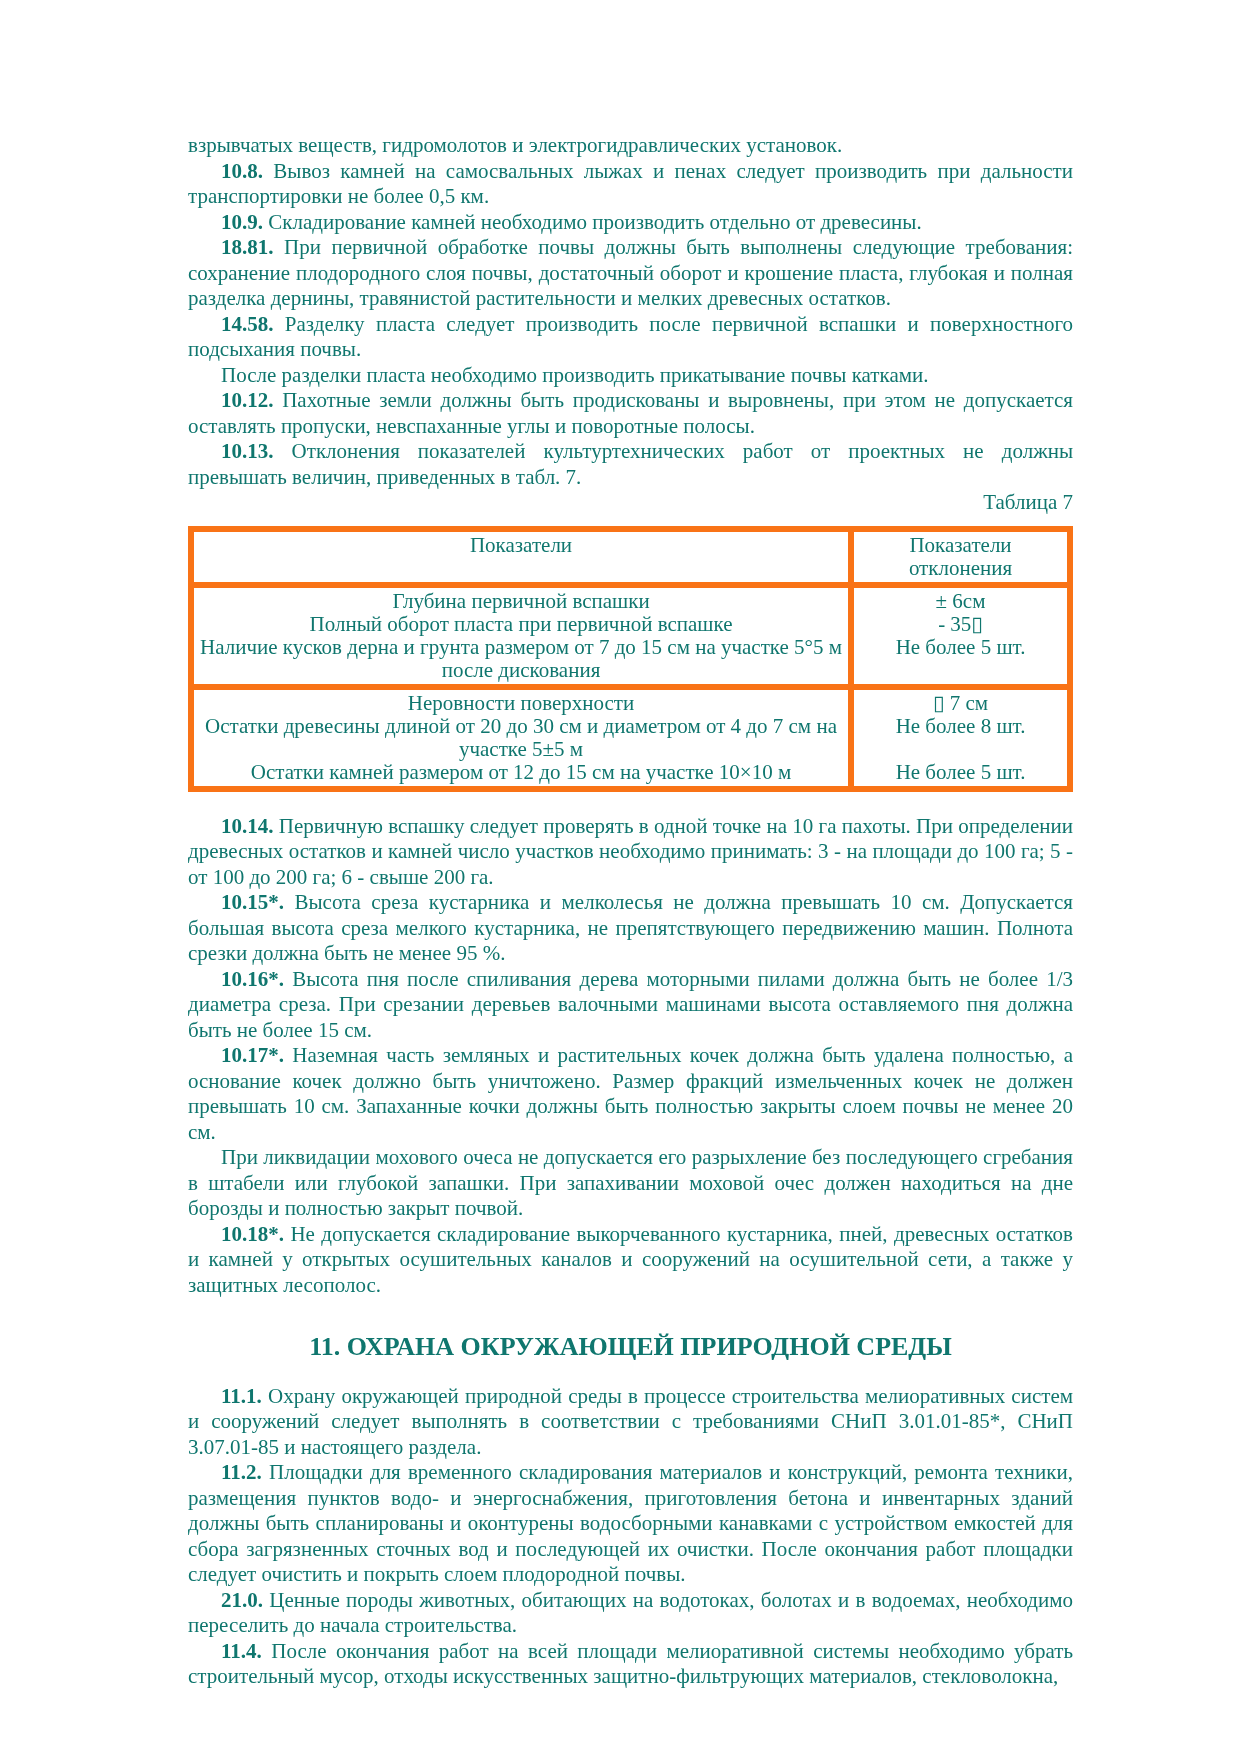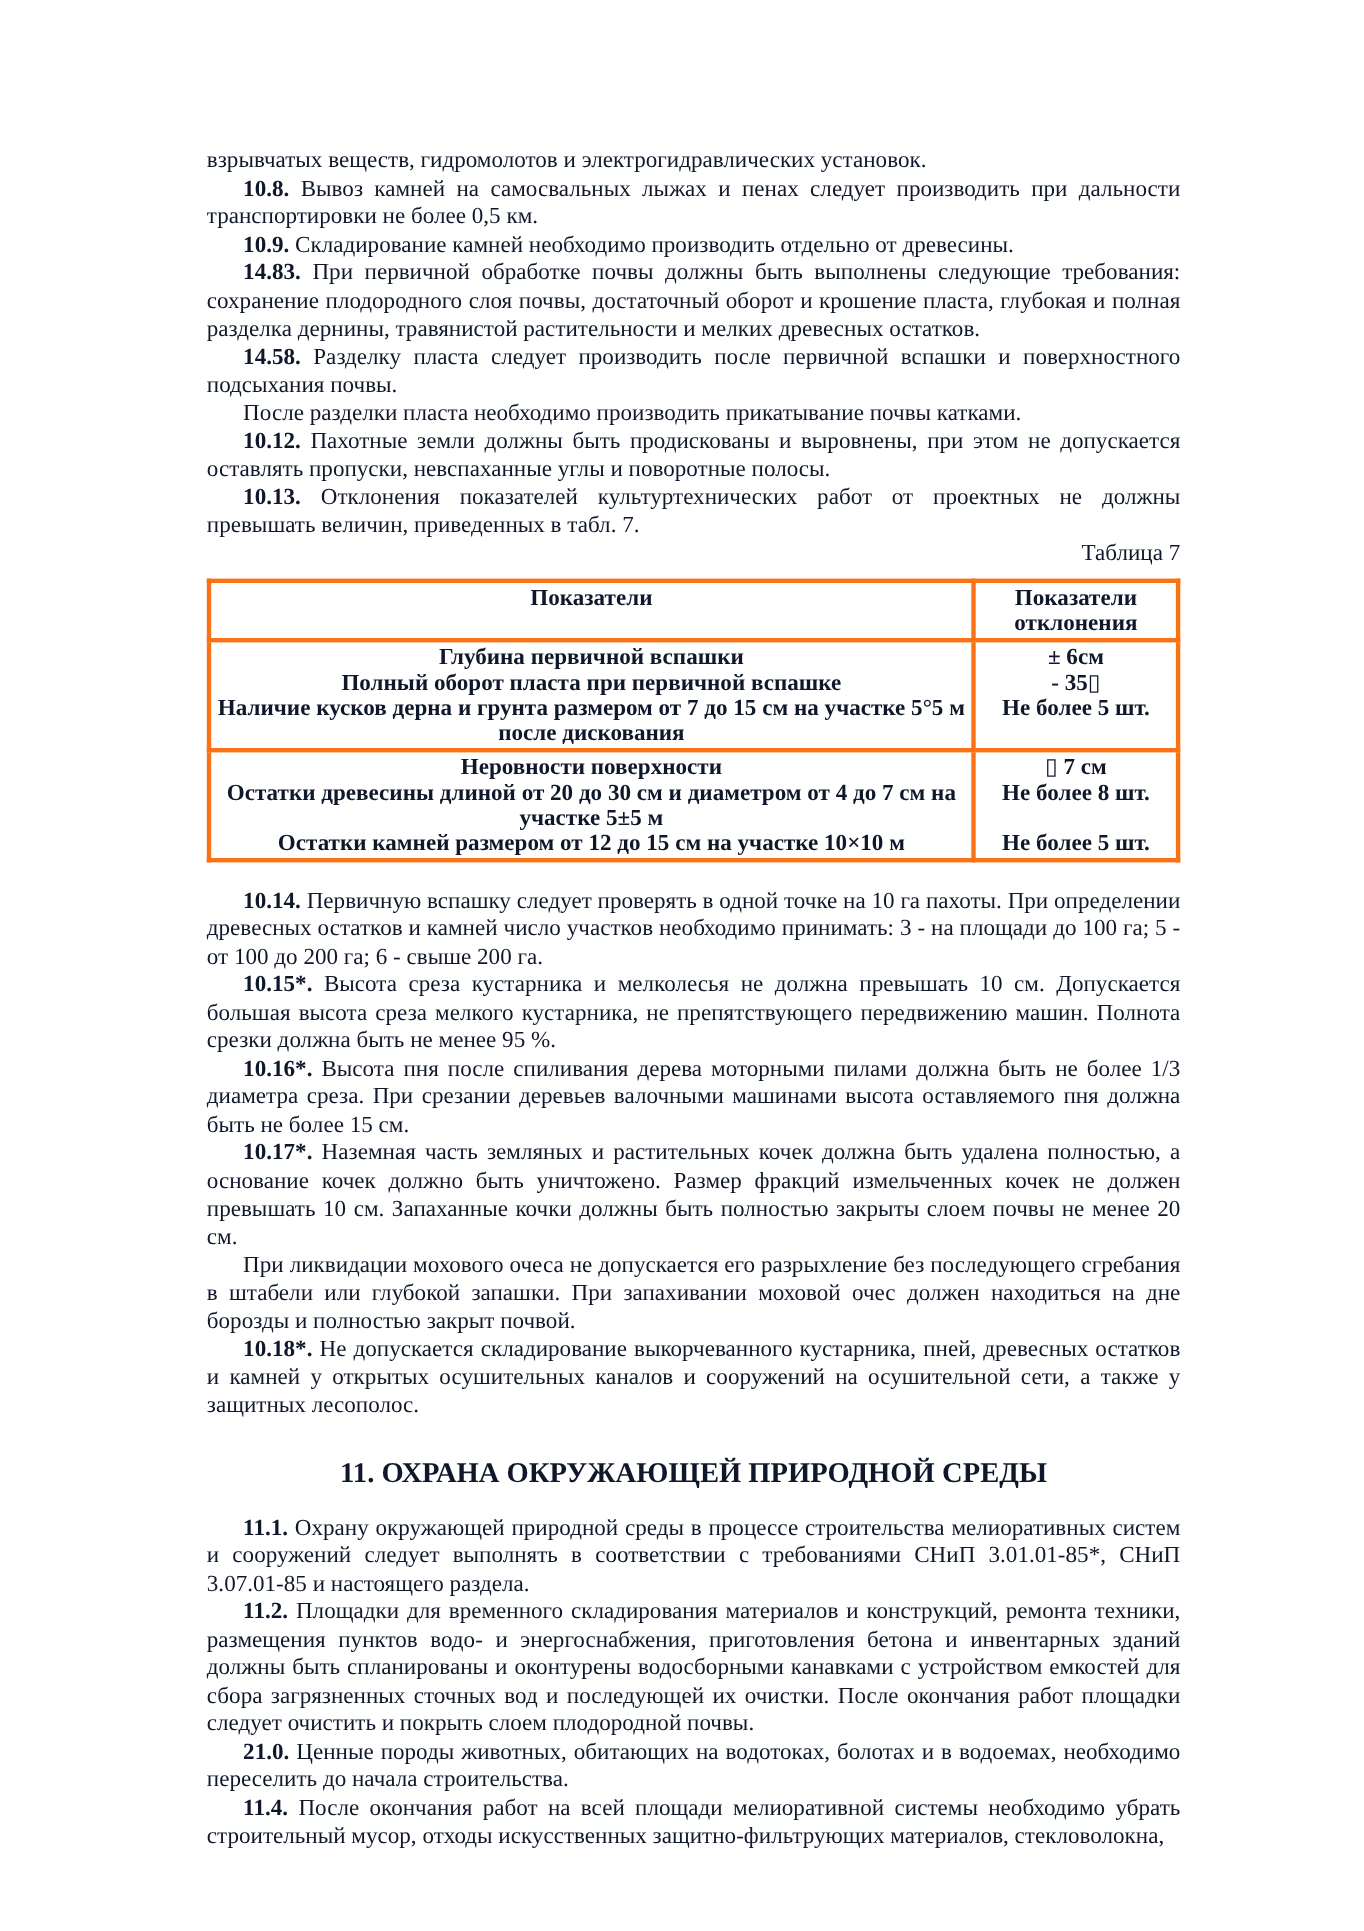--- a/index.html
+++ b/index.html
@@ -7,43 +7,43 @@
     position: relative;
     width: 1240px;
     height: 1755px;
     background: #ffffff;
     overflow: hidden;
     box-sizing: border-box;
     padding: 133px 167px 0 188px;
     font-family: "Liberation Serif", "DejaVu Serif", serif;
     font-size: 21px;
     line-height: 25.5px;
-    color: #0f172a;
+    color: #0f766e;
   }
   .para {
     margin: 0;
     text-align: justify;
   }
   .para.indent { text-indent: 33px; }
   .pnum { font-weight: bold; }
   .caption {
     text-align: right;
   }
   table.t7 {
     margin-top: 10px;
     width: 100%;
     border-collapse: collapse;
     border: 3px solid #000;
     line-height: 23px;
   }
   table.t7 th, table.t7 td {
-    border: 4px solid #f97316;
+    border: 6px solid #f97316;
     padding: 2px 6px;
     vertical-align: top;
-    font-weight: bold;
+    font-weight: normal;
   }
   table.t7 .c1 { width: 74.2%; }
   table.t7 .c2 { width: 25.8%; text-align: center; }
   table.t7 th { text-align: center; }
   table.t7 th.c2 { padding-left: 18px; padding-right: 18px; }
   .ln { min-height: 23px; white-space: nowrap; text-align: center; }
   .c2 .ln { white-space: normal; }
   .after-table { margin-top: 22px; }
   .section-heading {
     margin: 36px 0 24px 0;
@@ -57,21 +57,21 @@
 <body>
 
 <div class="page">
 
   <p class="para"><span>взрывчатых веществ, гидромолотов и электрогидравлических установок.</span></p>
 
   <p class="para indent"><b class="pnum">10.8.</b> <span>Вывоз камней на самосвальных лыжах и пенах следует производить при дальности транспортировки не более 0,5 км.</span></p>
 
   <p class="para indent"><b class="pnum">10.9.</b> <span>Складирование камней необходимо производить отдельно от древесины.</span></p>
 
-  <p class="para indent"><b class="pnum">14.83.</b> <span>При первичной обработке почвы должны быть выполнены следующие требования: сохранение плодородного слоя почвы, достаточный оборот и крошение пласта, глубокая и полная разделка дернины, травянистой растительности и мелких древесных остатков.</span></p>
+  <p class="para indent"><b class="pnum">18.81.</b> <span>При первичной обработке почвы должны быть выполнены следующие требования: сохранение плодородного слоя почвы, достаточный оборот и крошение пласта, глубокая и полная разделка дернины, травянистой растительности и мелких древесных остатков.</span></p>
 
   <p class="para indent"><b class="pnum">14.58.</b> <span>Разделку пласта следует производить после первичной вспашки и поверхностного подсыхания почвы.</span></p>
 
   <p class="para indent"><span>После разделки пласта необходимо производить прикатывание почвы катками.</span></p>
 
   <p class="para indent"><b class="pnum">10.12.</b> <span>Пахотные земли должны быть продискованы и выровнены, при этом не допускается оставлять пропуски, невспаханные углы и поворотные полосы.</span></p>
 
   <p class="para indent"><b class="pnum">10.13.</b> <span>Отклонения показателей культуртехнических работ от  проектных не должны превышать величин, приведенных в табл. 7.</span></p>
 
   <div class="caption">Таблица 7</div>

